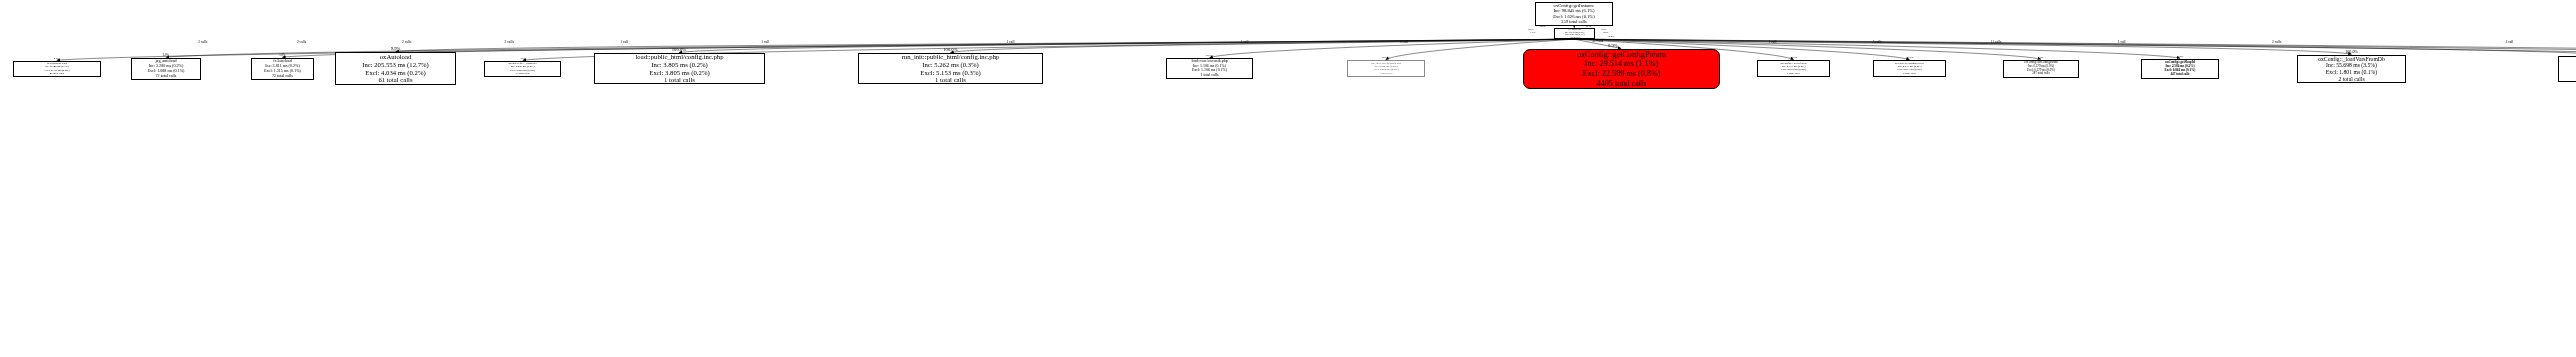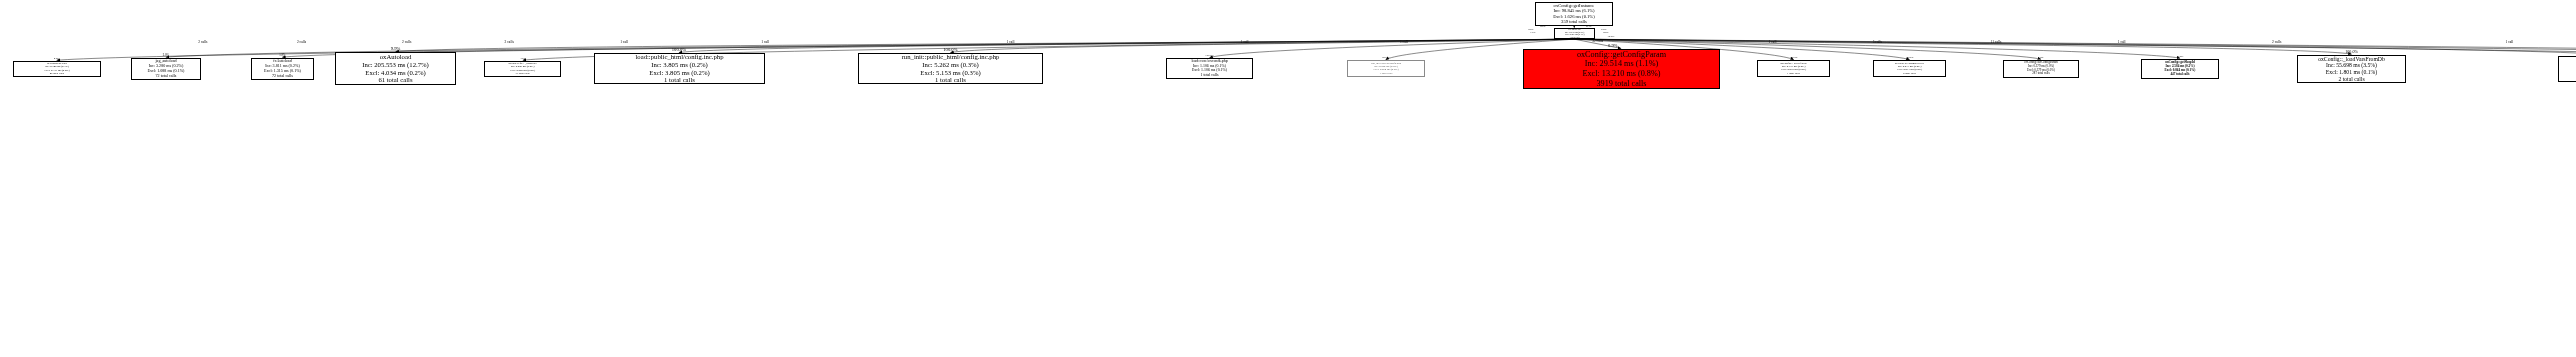--- a/index.html
+++ b/index.html
@@ -16,21 +16,21 @@
     position:absolute;
     box-sizing:border-box;
     border:0.5px solid #000;
     background:#fff;
     color:#000;
     display:flex;flex-direction:column;justify-content:center;align-items:center;
     text-align:center;
     line-height:1.18;
   }
   .gnode .nline{white-space:nowrap;}
-  .gnode.hot{background:#ff0000;}
+  .gnode.hot{background:#ff0000;border-radius:7px;}
   .gnode.dim{border-color:#8a8a8a;color:#5a5a5a;}
   .gnode.bold{font-weight:700;border-width:0.5px;}
   .flabel{
     position:absolute;
     transform:translate(-50%,-50%);
     font-size:2.6px;color:#000;white-space:nowrap;
   }
   .edge-path{fill:none;stroke:#000;stroke-width:0.9;}
   .svg-label{fill:#000;font-family:"Liberation Serif","DejaVu Serif",serif;}
 </style>
@@ -171,22 +171,22 @@
       </div>
       <div class="gnode dim" style="left: 1347px; top: 60px; width: 78px; height: 16.5px; font-size: 2.8px;">
         <div class="nline">run_init::core/oxconfk.php</div>
         <div class="nline">Inc: 0.264 ms (0.0%)</div>
         <div class="nline">Excl: 0.264 ms (0.0%)</div>
         <div class="nline">1 total calls</div>
       </div>
       <div class="gnode hot" style="left: 1523px; top: 49px; width: 197px; height: 40px; font-size: 8.2px;">
         <div class="nline">oxConfig::getConfigParam</div>
         <div class="nline">Inc: 29.514 ms (1.1%)</div>
-        <div class="nline">Excl: 13.210 ms (0.8%)</div>
-        <div class="nline">3919 total calls</div>
+        <div class="nline">Excl: 22.589 ms (0.8%)</div>
+        <div class="nline">4405 total calls</div>
       </div>
       <div class="gnode" style="left: 1757px; top: 60px; width: 73px; height: 16.5px; font-size: 2.8px;">
         <div class="nline">oxConfig::_setDefaults</div>
         <div class="nline">Inc: 0.391 ms (0.0%)</div>
         <div class="nline">Excl: 0.018 ms (0.0%)</div>
         <div class="nline">1 total calls</div>
       </div>
       <div class="gnode" style="left: 1873px; top: 60px; width: 73px; height: 16.5px; font-size: 2.8px;">
         <div class="nline">oxUtilsFile::normalizeDir</div>
         <div class="nline">Inc: 0.013 ms (0.0%)</div>

